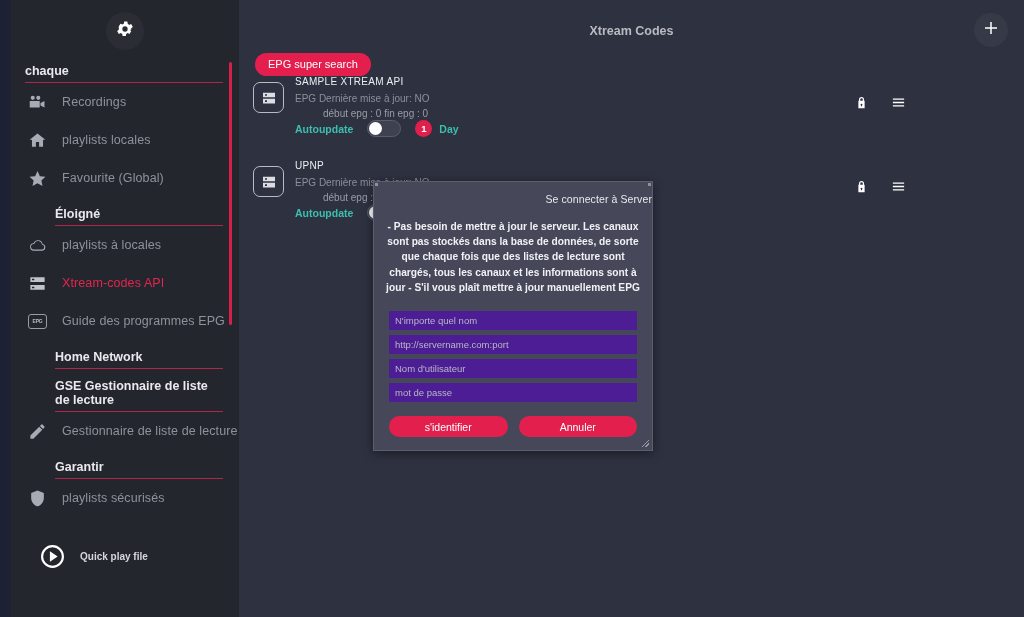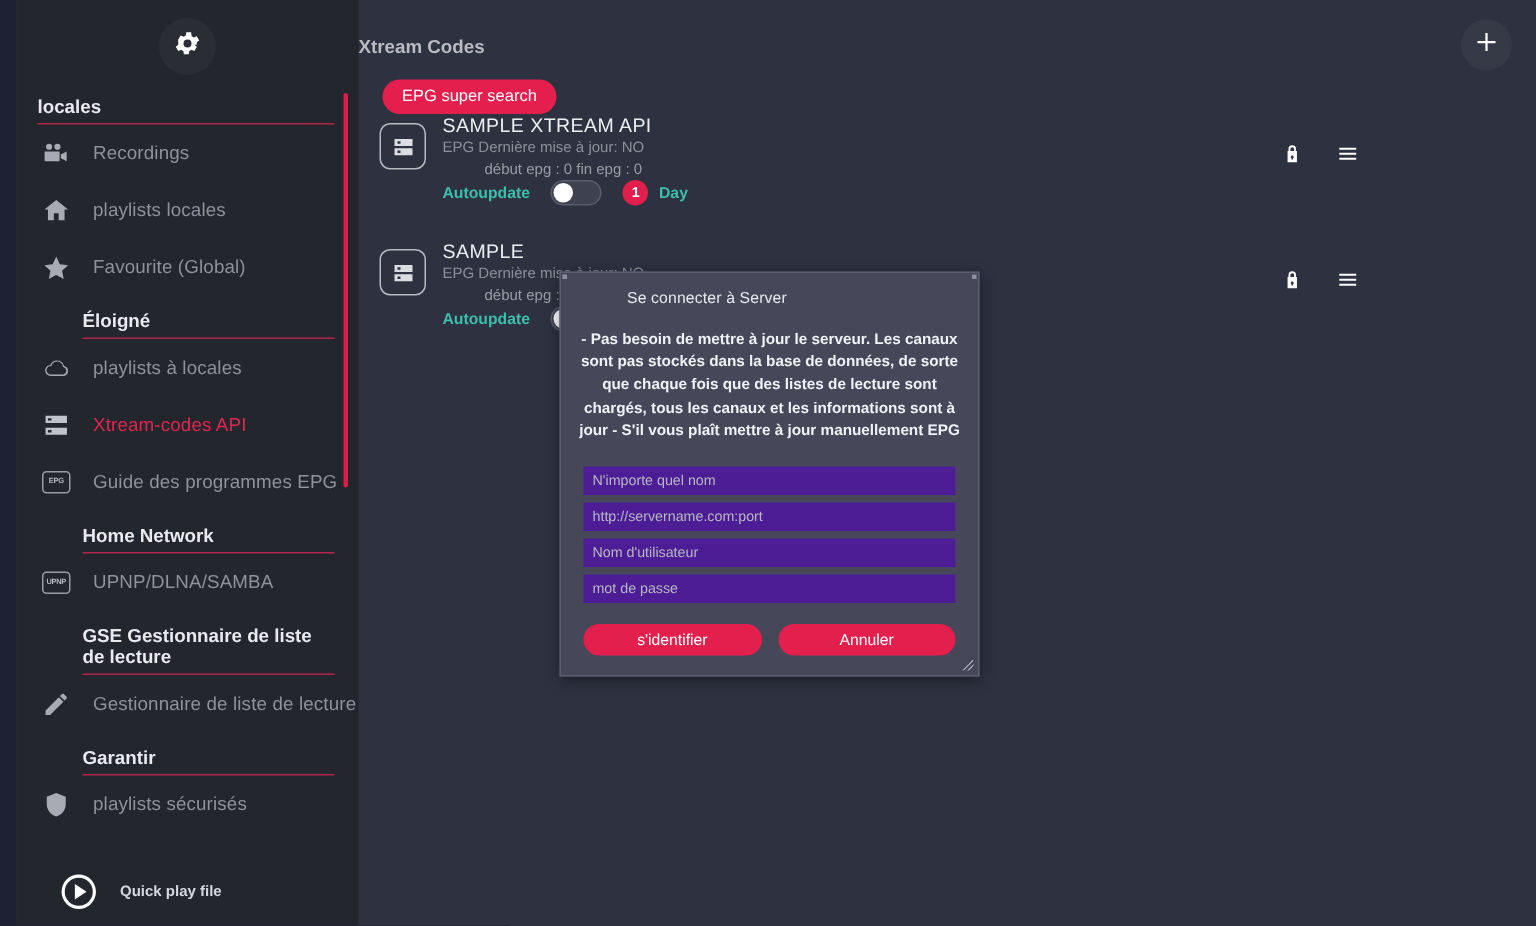--- a/index.html
+++ b/index.html
@@ -67,40 +67,40 @@
   }
 
   
   .topbar { position: absolute; left: 239px; top: 0; right: 0; height: 62px; }
   .epg-pill {
     position: absolute; left: 16px; top: 21px;
     background: #e51f4d; color: #ffffff; font-size: 11px;
     padding: 5px 13px 6px 13px; border-radius: 12px; cursor: pointer; white-space: nowrap; margin-top: 32px;
   }
   .top-title {
-    position: absolute; left: 0; right: 0; top: 24px; 
+    position: absolute; left: 0; right: 0; top: 24px; text-align: center;
     color: #b9bac2; font-size: 12.5px; font-weight: bold;
   }
   .plus-btn {
     position: absolute; right: 16px; top: 13px; width: 34px; height: 34px;
     border-radius: 50%; background: #363946; display: flex; align-items: center;
     justify-content: center; cursor: pointer;
   }
   .plus-btn svg { width: 18px; height: 18px; fill: #ffffff; }
 
   
   .list { position: absolute; left: 239px; top: 62px; right: 0; bottom: 0; }
   .list-row { position: relative; height: 84px; }
   .row-ico {
     position: absolute; left: 14px; top: 20px; width: 31px; height: 31px;
     border: 1.5px solid #b9bbc3; border-radius: 7px;
     display: flex; align-items: center; justify-content: center;
   }
   .row-ico svg { width: 16px; height: 16px; fill: #dcdde2; }
-  .row-title { position: absolute; left: 56px; top: 14px; color: #eceef2; font-size: 13px; letter-spacing: .3px; }
+  .row-title { position: absolute; left: 56px; top: 14px; color: #eceef2; font-size: 10px; letter-spacing: .3px; }
   .row-sub1 { position: absolute; left: 56px; top: 31px; color: #8d8f99; font-size: 10px; }
   .row-sub2 { position: absolute; left: 56px; top: 46px; color: #9a9ca5; font-size: 10px; margin-left: 28px; }
   .row-ctrl { position: absolute; left: 56px; top: 58px; display: flex; align-items: center; gap: 14px; justify-content: center; }
   .ctrl-label { color: #3cbfae; font-size: 10.5px; font-weight: bold; }
   .toggle {
     width: 34px; height: 17px; border-radius: 9px; background: #3e4150;
     position: relative; cursor: pointer; border: 1px solid #5a5d6c;
   }
   .toggle .knob {
     position: absolute; left: 1px; top: 1px; width: 13px; height: 13px;
@@ -118,21 +118,21 @@
   .act-ico { cursor: pointer; }
   .act-ico svg { width: 15px; height: 15px; fill: #ffffff; display: block; }
 
   
   .dialog {
     position: absolute; left: 373px; top: 181px; width: 280px; height: 270px;
     background: #46485a; border: 1px solid #5b5d70;
     box-shadow: 0 2px 10px rgba(0,0,0,.45);
   }
   .dlg-title {
-    text-align: left; color: #e9eaef; font-size: 10.5px; padding-top: 11px; letter-spacing: .1px; margin-left: 44px;
+    text-align: right; color: #e9eaef; font-size: 10.5px; padding-top: 11px; letter-spacing: .1px;
   }
   .dlg-body {
     margin: 14px 12px 0 12px; text-align: center; color: #f0f1f5;
     font-size: 10.2px; line-height: 15.2px; font-weight: bold;
   }
   .dlg-fields { margin: 16px 15px 0 15px; }
   .dlg-input {
     display: block; width: 100%; height: 19px; margin-bottom: 5px;
     background: #4c1d95; border: none; outline: none;
     color: #c8c9d2; font-size: 9.5px; padding-left: 6px;
@@ -166,21 +166,21 @@
     <div class="gear-wrap">
       <div class="gear-circle">
         <span>
           <svg viewBox="0 0 24 24">
               <path d="M19.4 13a7.6 7.6 0 0 0 0-2l2-1.5-2-3.4-2.4 1a7.5 7.5 0 0 0-1.7-1L14.9 3h-3.9l-.4 2.6c-.6.2-1.2.6-1.7 1l-2.4-1-2 3.4L4.6 11a7.6 7.6 0 0 0 0 2l-2 1.5 2 3.4 2.4-1c.5.4 1.1.8 1.7 1l.4 2.6h3.9l.4-2.6c.6-.2 1.2-.6 1.7-1l2.4 1 2-3.4-2-1.5zM12 15.2A3.2 3.2 0 1 1 12 8.8a3.2 3.2 0 0 1 0 6.4z"></path>
             </svg>
         </span>
       </div>
     </div>
 
-    <div class="sec-head">locales</div>
+    <div class="sec-head">chaque</div>
 
     <div class="nav-item">
       <span class="nav-ico">
         <svg viewBox="0 0 24 24">
             <path d="M6 3.5a2.6 2.6 0 1 0 0 5.2 2.6 2.6 0 0 0 0-5.2zm7 0a2.6 2.6 0 1 0 0 5.2 2.6 2.6 0 0 0 0-5.2zM2.2 10v8.3h12.6V10H2.2zm13.6 2.6 5 -2.6v8.3l-5-2.6v-3.1z"></path>
           </svg>
       </span>
       <span class="nav-label">Recordings</span>
     </div>
 
@@ -224,26 +224,20 @@
 
     <div class="nav-item">
       <span class="nav-ico">
         <span class="badge-ico">EPG</span>
       </span>
       <span class="nav-label">Guide des programmes EPG</span>
     </div>
 
     <div class="sec-head tight">Home Network</div>
 
-    <div class="nav-item">
-      <span class="nav-ico">
-        <span class="badge-ico">UPNP</span>
-      </span>
-      <span class="nav-label">UPNP/DLNA/SAMBA</span>
-    </div>
 
     <div class="sec-head tight">GSE Gestionnaire de liste de lecture</div>
 
     <div class="nav-item">
       <span class="nav-ico">
         <svg viewBox="0 0 24 24">
             <path d="M3 17.2V21h3.8L18 9.8 14.2 6 3 17.2zM20.7 7.1a1 1 0 0 0 0-1.4l-2.4-2.4a1 1 0 0 0-1.4 0l-1.8 1.8L19 8.9l1.7-1.8z"></path>
           </svg>
       </span>
       <span class="nav-label">Gestionnaire de liste de lecture</span>
@@ -325,21 +319,21 @@
         </span>
       </div>
     </div>
 
     <div class="list-row">
       <div class="row-ico">
         <svg viewBox="0 0 24 24">
             <path d="M3 4h18v7H3V4zm3 2.2v2.6h3V6.2H6zm-3 7.1h18v7H3v-7zm3 2.2v2.6h3v-2.6H6z"></path>
           </svg>
       </div>
-      <div class="row-title">SAMPLE</div>
+      <div class="row-title">UPNP</div>
       <div class="row-sub1">EPG Dernière mise à jour: NO</div>
       <div class="row-sub2">début epg : 0 fin epg : 0</div>
       <div class="row-ctrl">
         <span class="ctrl-label">Autoupdate</span>
         <span class="toggle">
             <span class="knob"></span>
           </span>
         <span class="day-wrap">
           <span class="day-badge">1</span>
           <span class="day-label">Day</span>

